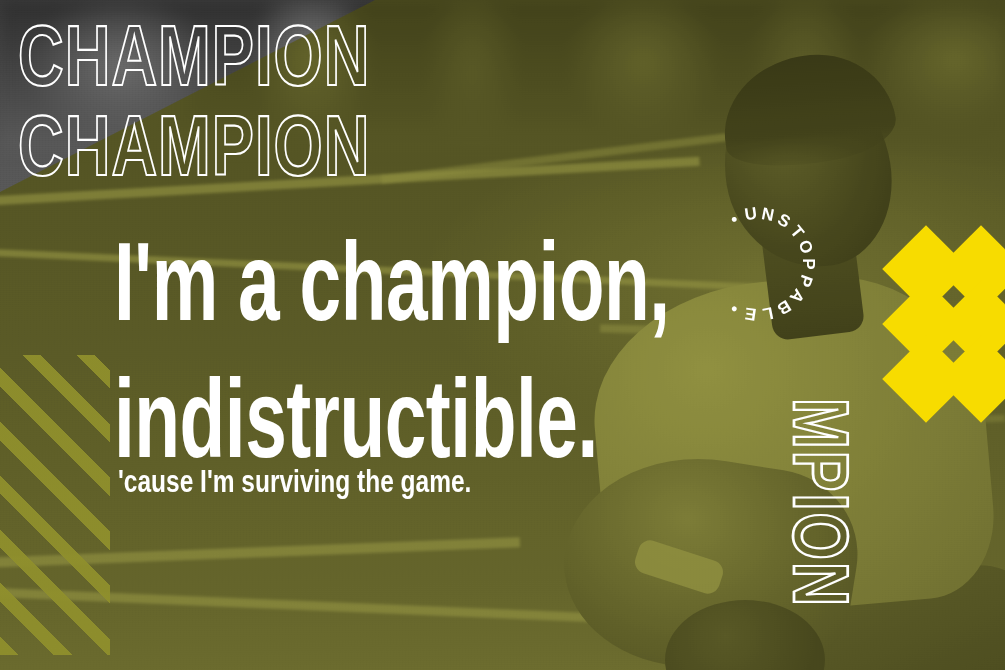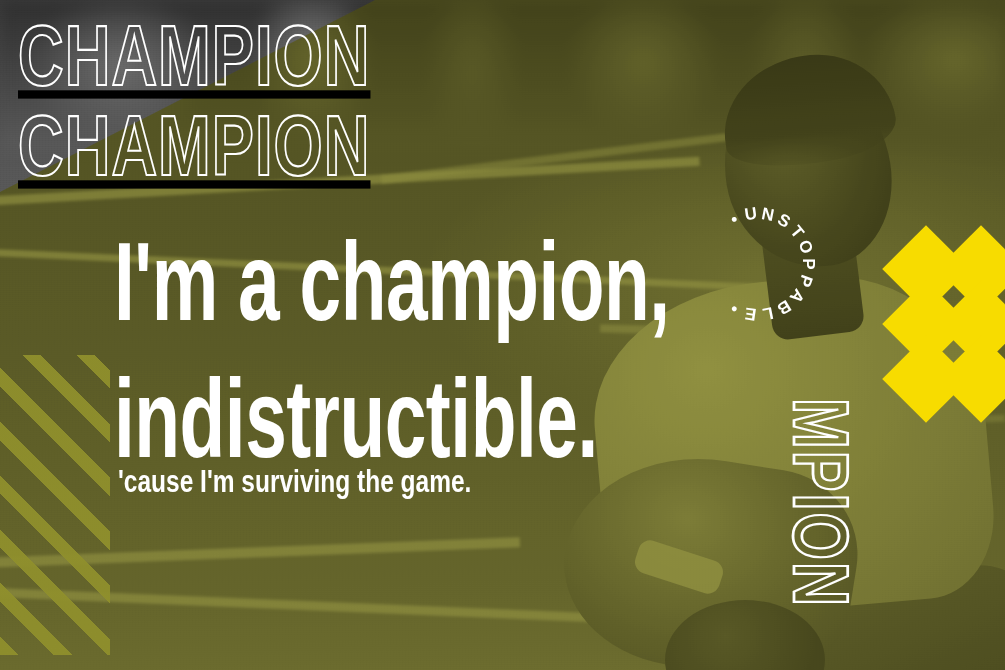--- a/index.html
+++ b/index.html
@@ -128,21 +128,21 @@
        rgba(0,0,0,0) 13px, rgba(0,0,0,0) 38px);
     opacity:.95;
     clip-path:polygon(0 0, 100% 0, 100% 100%, 0 100%);
   }
 
   
   .diamonds{position:absolute;left:895px;top:238px;width:160px;height:170px;}
   .diamond{position:absolute;width:62px;height:62px;background:#f7dc00;transform:rotate(45deg);}
 
   
-  .outline-stack{position:absolute;left:18px;top:2px;text-decoration:underline;}
+  .outline-stack{position:absolute;left:18px;top:2px;}
   .outline-word{
     font-family:"Liberation Sans", sans-serif;
     font-weight:700;
     font-size:62px;
     line-height:78px;
     letter-spacing:1px;
     color:transparent;
     -webkit-text-stroke:1.6px #ffffff;
     transform:scaleX(1.02) scaleY(1.38);
     transform-origin:left top;

